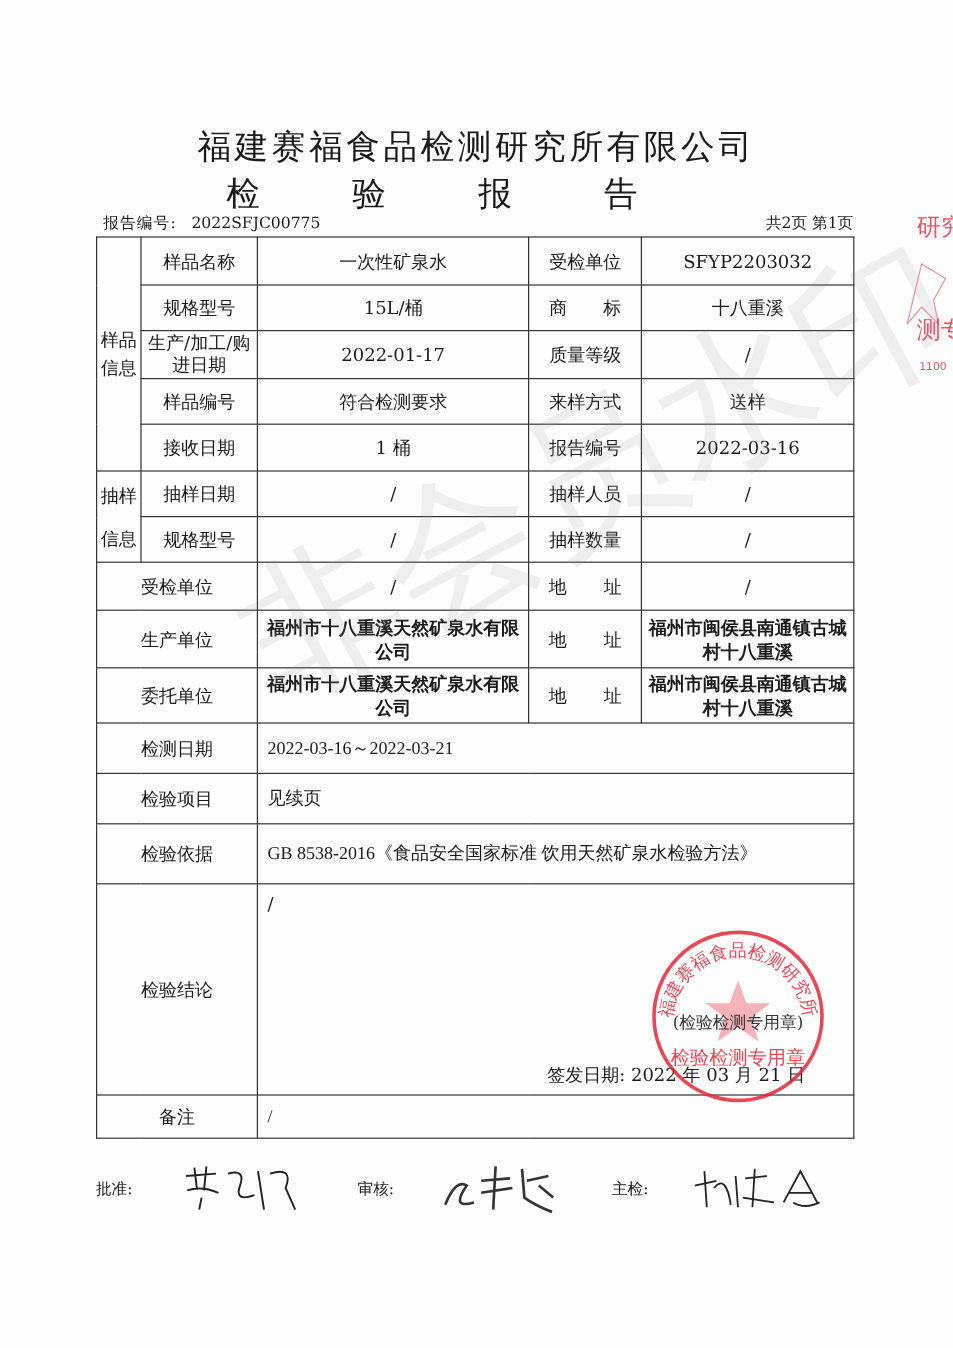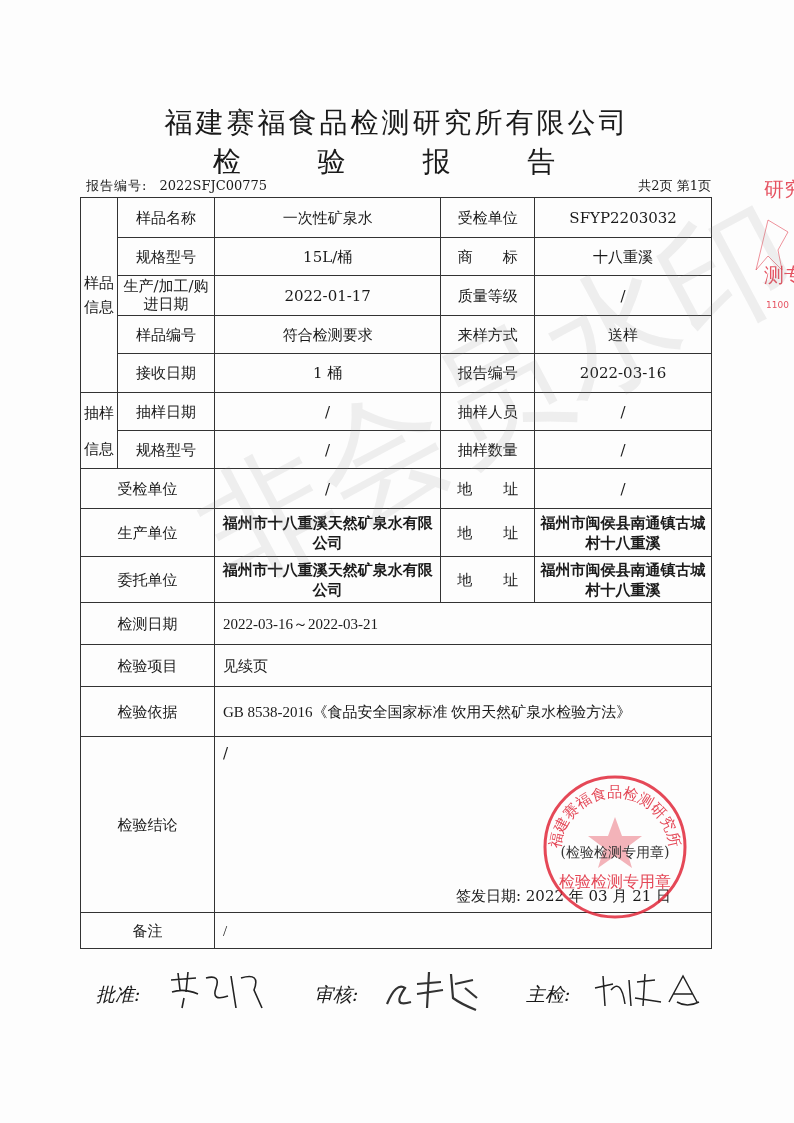--- a/index.html
+++ b/index.html
@@ -6,41 +6,41 @@
   body {
     width: 794px; height: 1123px; background: #fdfdfd; position: relative; overflow: hidden;
     font-family: "DejaVu Serif", "Liberation Serif", serif; color: #1a1a1a;
   }
   .company {
     position: absolute; top: 104px; left: 0; width: 794px; text-align: center;
     font-size: 28px; letter-spacing: 3px; font-weight: normal;
   }
   .title {
     position: absolute; top: 143px; left: 0; width: 720px; text-align: center;
-    font-size: 28px; letter-spacing: 34px; text-indent: 34px; padding-left: 24px;
+    font-size: 28px; letter-spacing: 34px; text-indent: 34px;
   }
   .meta-left { position: absolute; top: 177px; left: 86px; font-size: 13px; }
   .meta-left .lbl { letter-spacing: 1px; margin-right: 8px; }
   .meta-right { position: absolute; top: 177px; right: 83px; font-size: 13px; }
 
   table.report {
     position: absolute; top: 197px; left: 80px; width: 632px;
     border-collapse: collapse; font-size: 15px;
   }
   table.report td {
     border: 1.5px solid #333; text-align: center; vertical-align: middle; padding: 0 2px;
     line-height: 20px;
   }
   table.report td.left { text-align: left; padding-left: 8px; font-family: Liberation Serif, serif; }
   .spread-2 { display: flex; justify-content: space-between; padding: 0 14px; }
   .wrap { line-height: 21px; font-weight: bold; }
   .conclusion-cell { position: relative; text-align: left !important; vertical-align: top !important; padding: 6px 8px !important; }
   .sign-date { position: absolute; right: 40px; bottom: 6px; font-size: 15px; }
 
-  .signatures { position: absolute; top: 968px; left: 96px; width: 620px; height: 50px; font-size: 19px; font-style: italic; }
+  .signatures { position: absolute; top: 968px; left: 80px; width: 620px; height: 50px; font-size: 13px; }
   .sig-label { position: absolute; top: 14px; }
   .sig-scrawl { position: absolute; top: 0; }
 
   .watermark {
     position: absolute; left: 170px; top: 470px; font-size: 130px; color: rgba(150,150,150,0.14);
     transform: rotate(-28deg); transform-origin: left top; white-space: nowrap; pointer-events: none;
     font-family: "DejaVu Sans", sans-serif;
   }
   .stamp {
     position: absolute; left: 540px; top: 772px; width: 150px; height: 150px; pointer-events: none;

